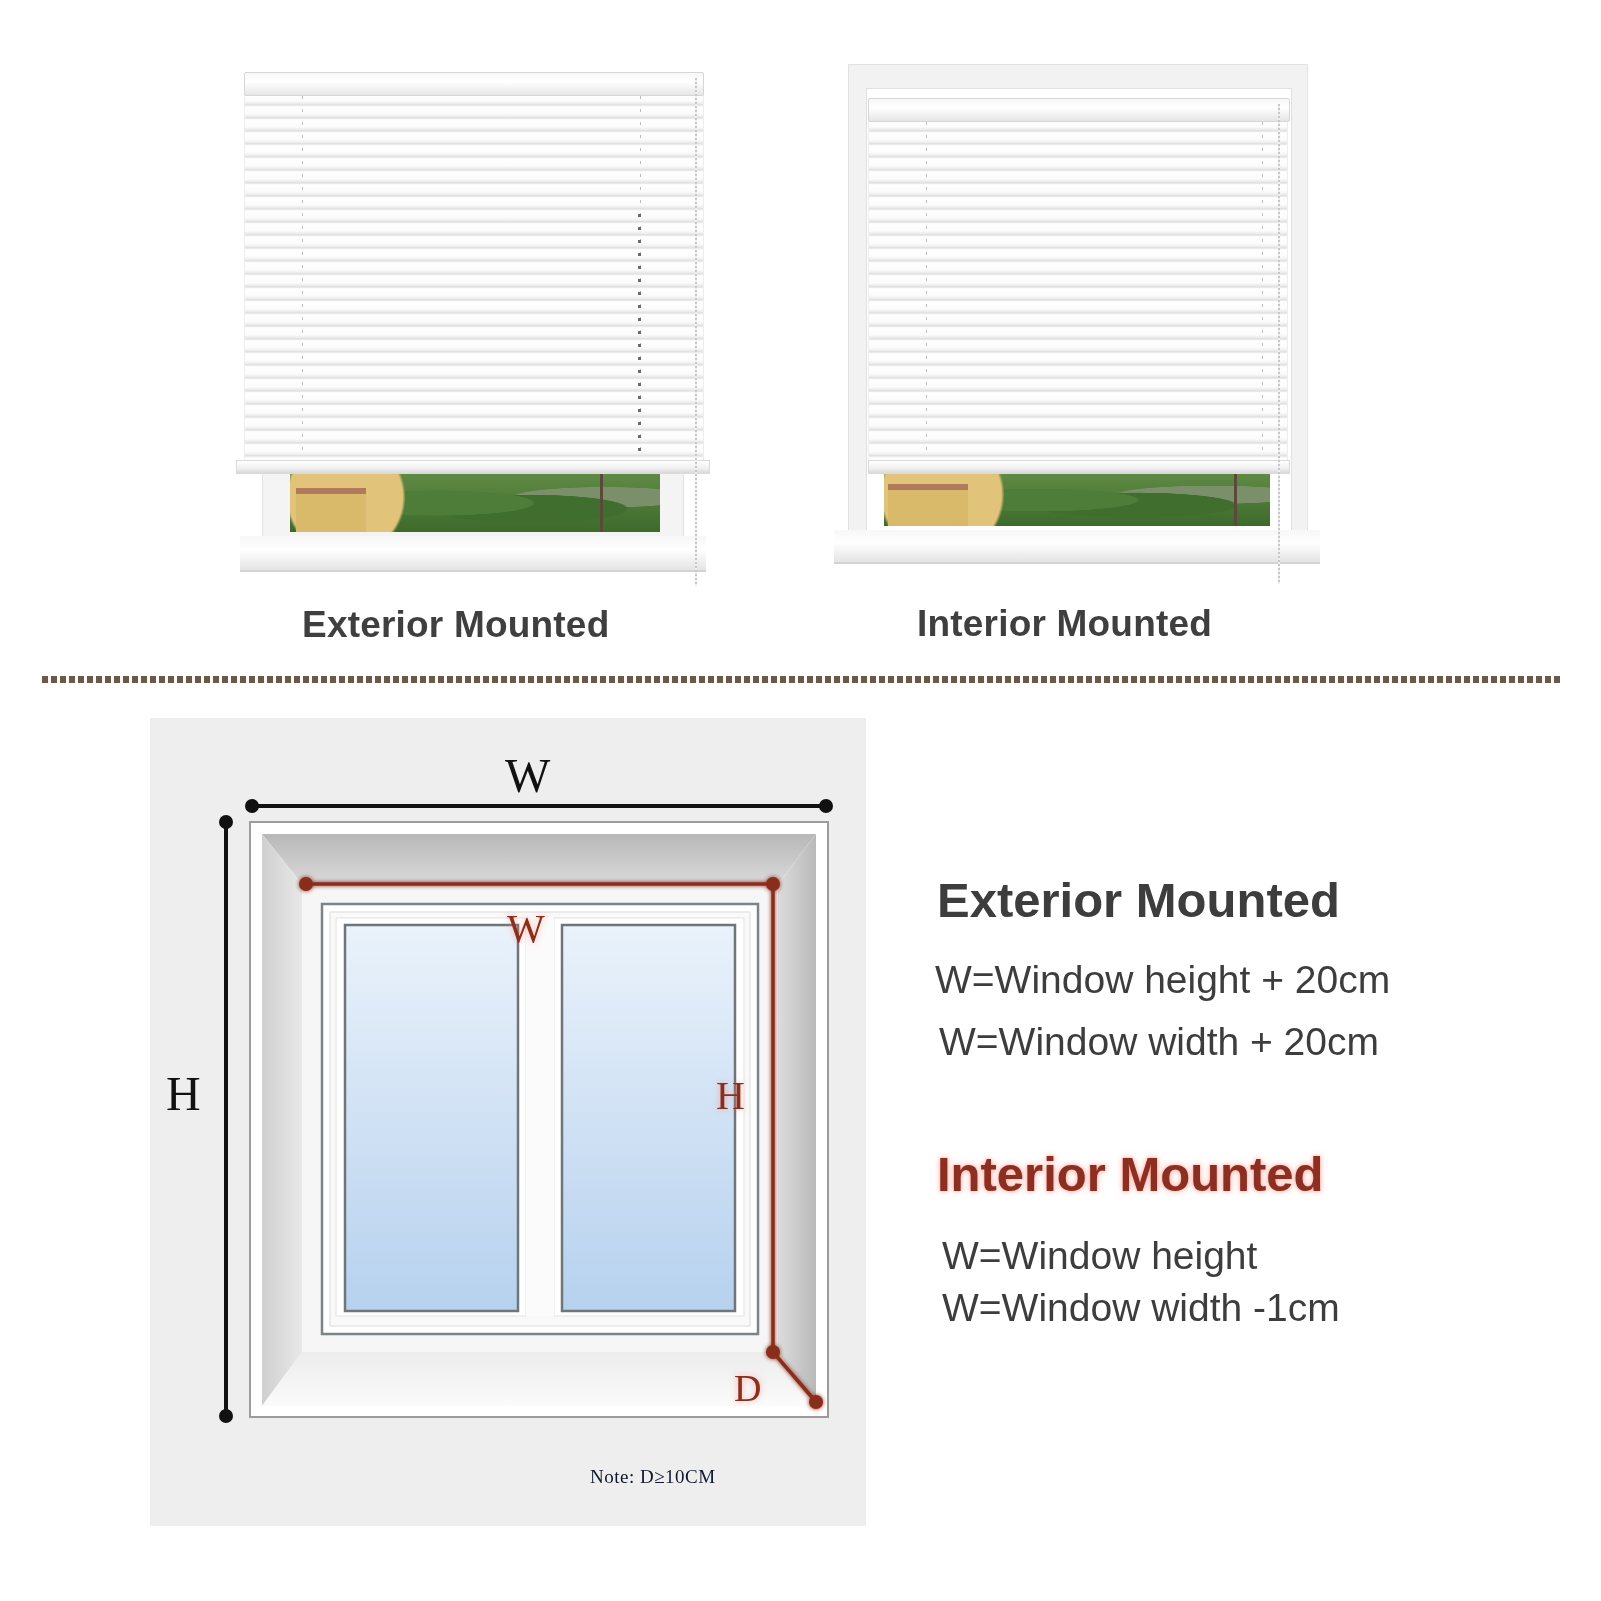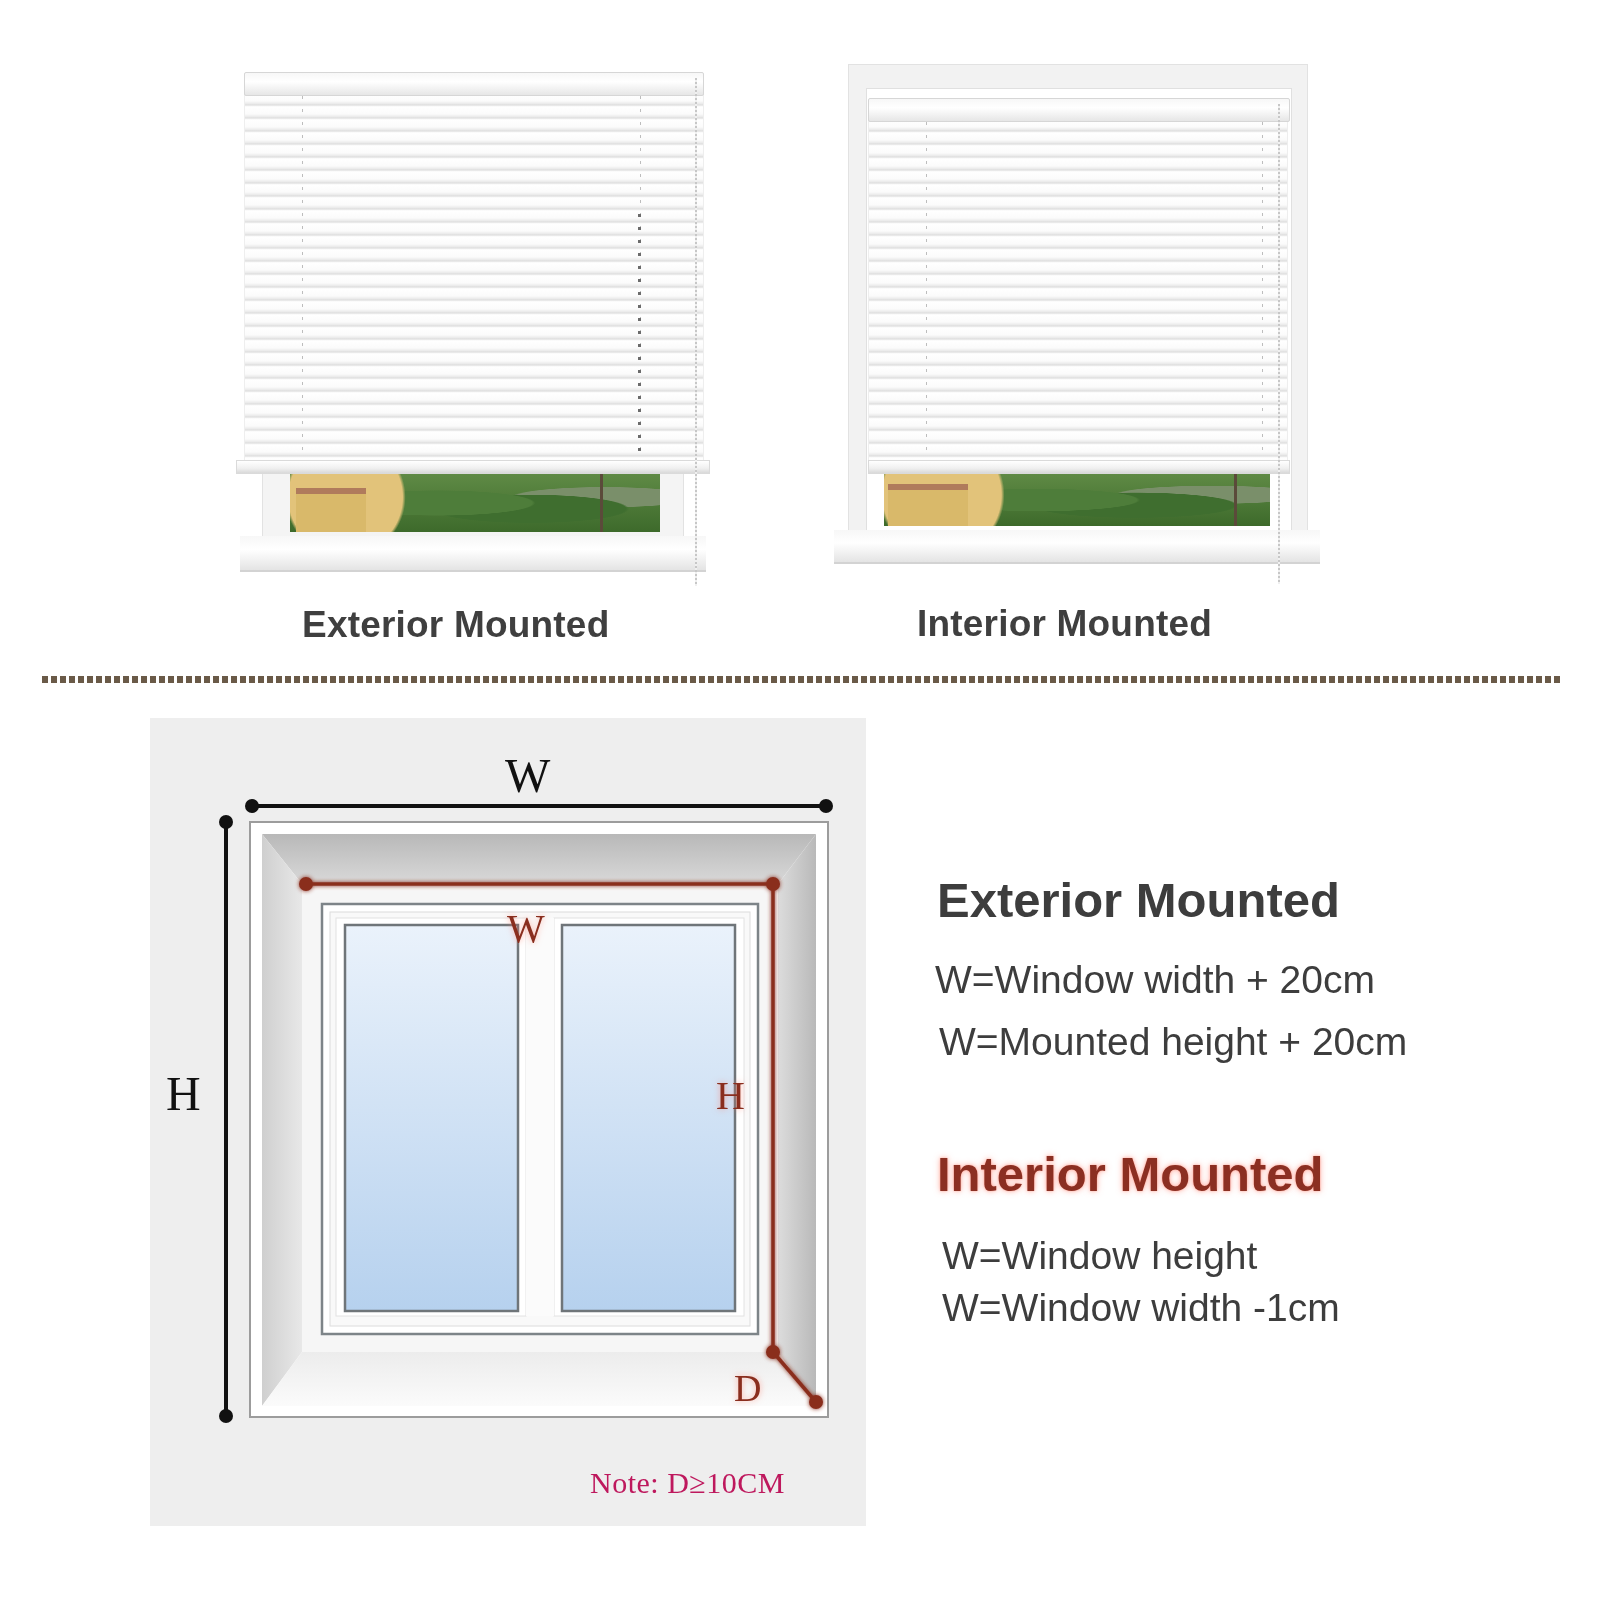--- a/index.html
+++ b/index.html
@@ -39,21 +39,21 @@
 
   
   .divider { position: absolute; left: 42px; top: 676px; width: 1520px; height: 7px;
     background: repeating-linear-gradient(to right, #6a5a48 0 6px, transparent 6px 9px); }
 
   
   .diagram-panel { position: absolute; left: 150px; top: 718px; width: 716px; height: 808px; background: #eeeeee; }
   .serif { font-family: "Liberation Serif", "DejaVu Serif", serif; }
   .diagram-label { position: absolute; font-size: 48px; color: #111111; }
   .red-label { position: absolute; font-size: 40px; color: #8a2e1e; text-shadow: 0 0 6px rgba(255,120,100,0.55); }
-  .note { position: absolute; font-size: 30px; color: #be185d; letter-spacing: 0.5px; }
+  .note { position: absolute; font-size: 19px; color: #0f172a; letter-spacing: 0.5px; }
 
   
   .h-ext { position: absolute; left: 937px; top: 872px; font-size: 49px; font-weight: bold; color: #3d3d3d; white-space: nowrap; }
   .h-int { position: absolute; left: 937px; top: 1146px; font-size: 49px; font-weight: bold; color: #8b2f22; white-space: nowrap;
     text-shadow: 0 0 6px rgba(255,110,90,0.55), 0 0 2px rgba(255,140,120,0.6); }
   .formula { position: absolute; font-size: 39px; color: #3d3d3d; white-space: nowrap; }
 </style>
 </head>
 <body>
 
@@ -174,18 +174,18 @@
 </svg>
 
 <div class="diagram-label serif" style="left:505px;top:748px;">W</div>
 <div class="diagram-label serif" style="left:166px;top:1066px;">H</div>
 <div class="red-label serif" style="left:507px;top:905px;">W</div>
 <div class="red-label serif" style="left:716px;top:1072px;">H</div>
 <div class="red-label serif" style="left:734px;top:1366px;font-size:38px;">D</div>
 <div class="note serif" style="left:590px;top:1466px;">Note: D≥10CM</div>
 
 <div class="h-ext">Exterior Mounted</div>
-<div class="formula" style="left:935px;top:958px;">W=Window width + 20cm</div>
-<div class="formula" style="left:939px;top:1020px;">W=Mounted height + 20cm</div>
+<div class="formula" style="left:935px;top:958px;">W=Window height + 20cm</div>
+<div class="formula" style="left:939px;top:1020px;">W=Window width + 20cm</div>
 
 <div class="h-int">Interior Mounted</div>
 <div class="formula" style="left:942px;top:1286px;">W=Window width -1cm</div>
 <div class="formula" style="left:942px;top:1234px;">W=Window height</div>
 
 </body></html>

